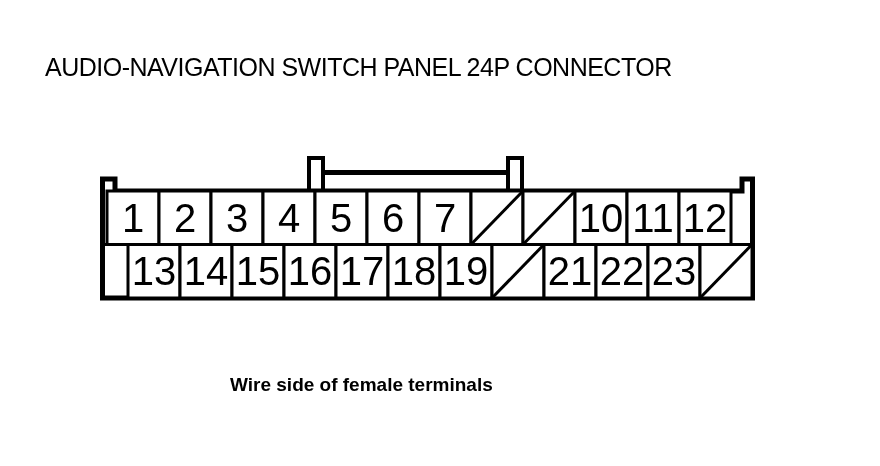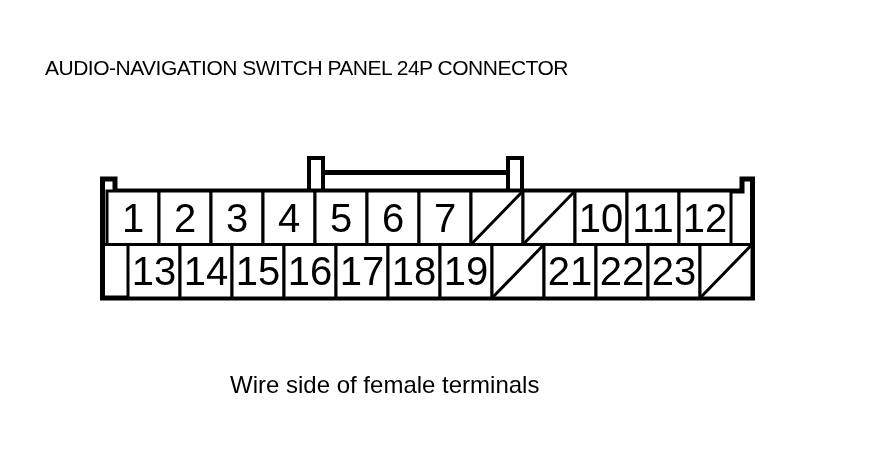--- a/index.html
+++ b/index.html
@@ -7,31 +7,32 @@
     width: 880px; height: 466px;
     background: #ffffff;
     position: relative;
     overflow: hidden;
     font-family: "Liberation Sans", sans-serif;
     color: #000000;
   }
   .title {
     position: absolute;
     left: 45px; top: 52px;
-    font-size: 21px;
+    font-size: 25px;
     line-height: 31px;
     letter-spacing: -0.5px;
     white-space: nowrap;
   }
   .caption {
     position: absolute;
     left: 230px; top: 370px;
-    font-size: 24px;
+    font-size: 19px;
     line-height: 29px;
     white-space: nowrap;
+    font-weight: bold;
   }
   svg.connector { position: absolute; left: 0; top: 0; }
   .body-outline { fill: #ffffff; stroke: #000000; stroke-width: 5; stroke-linejoin: miter; }
   .post { fill: #ffffff; stroke: #000000; stroke-width: 4; }
   .latch-bar { stroke: #000000; stroke-width: 5; }
   .divider { stroke: #000000; stroke-width: 3; }
   .cell-box { fill: #ffffff; stroke: #000000; stroke-width: 3; }
   .diag { stroke: #000000; stroke-width: 3; }
   .pin-num {
     font-family: "Liberation Sans", sans-serif;

